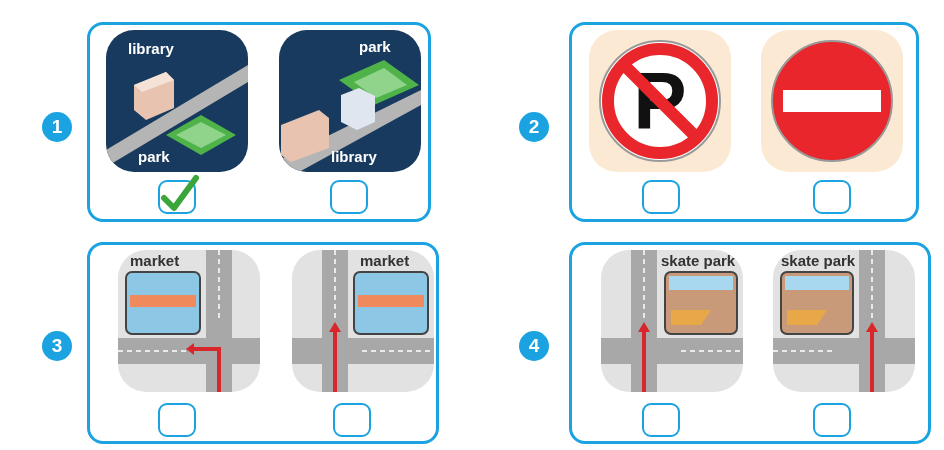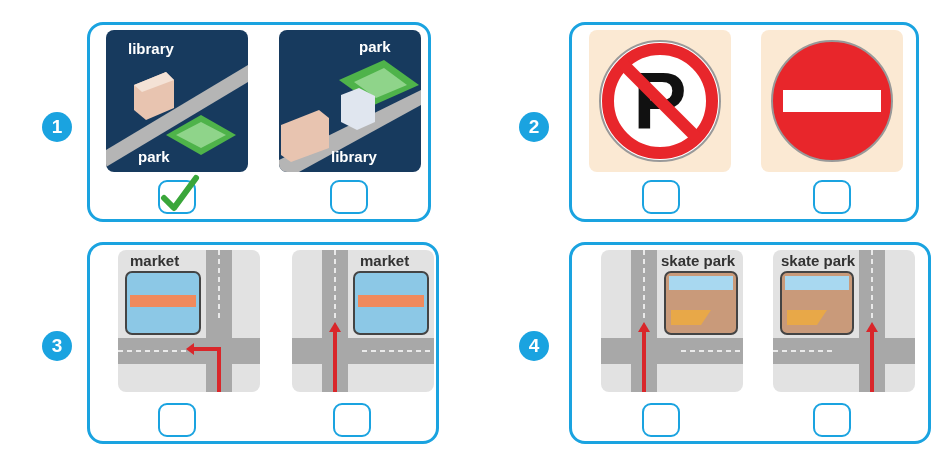--- a/index.html
+++ b/index.html
@@ -1,19 +1,19 @@
 <!DOCTYPE html>
 <html><head>
 <meta charset="utf-8">
 <style>
   html,body{margin:0;padding:0;background:#fff;}
   body{width:944px;height:450px;position:relative;overflow:hidden;font-family:"Liberation Sans",sans-serif;}
   .num{position:absolute;width:30px;height:30px;border-radius:50%;background:#1aa3e0;color:#fff;font-weight:bold;font-size:19px;display:flex;align-items:center;justify-content:center;}
   .panel{position:absolute;border:3px solid #1aa3e0;border-radius:16px;box-sizing:border-box;}
-  .card{position:absolute;width:142px;height:142px;border-radius:8px;overflow:hidden;}
+  .card{position:absolute;width:142px;height:142px;border-radius:28px;overflow:hidden;}
   .check{position:absolute;width:38px;height:34px;border:2.5px solid #1aa3e0;border-radius:9px;box-sizing:border-box;background:#fff;}
   .lbl{position:absolute;font-weight:bold;font-size:15px;}
   .navy{background:#173a5e;}
   .navy .lbl{color:#fff;}
   .sign-bg{background:#fbe9d3;}
   .street{background:#e2e2e2;margin-left:12px;}
   .street .lbl{color:#333;font-size:15px;}
   svg{position:absolute;left:0;top:0;}
 </style>
 </head>

